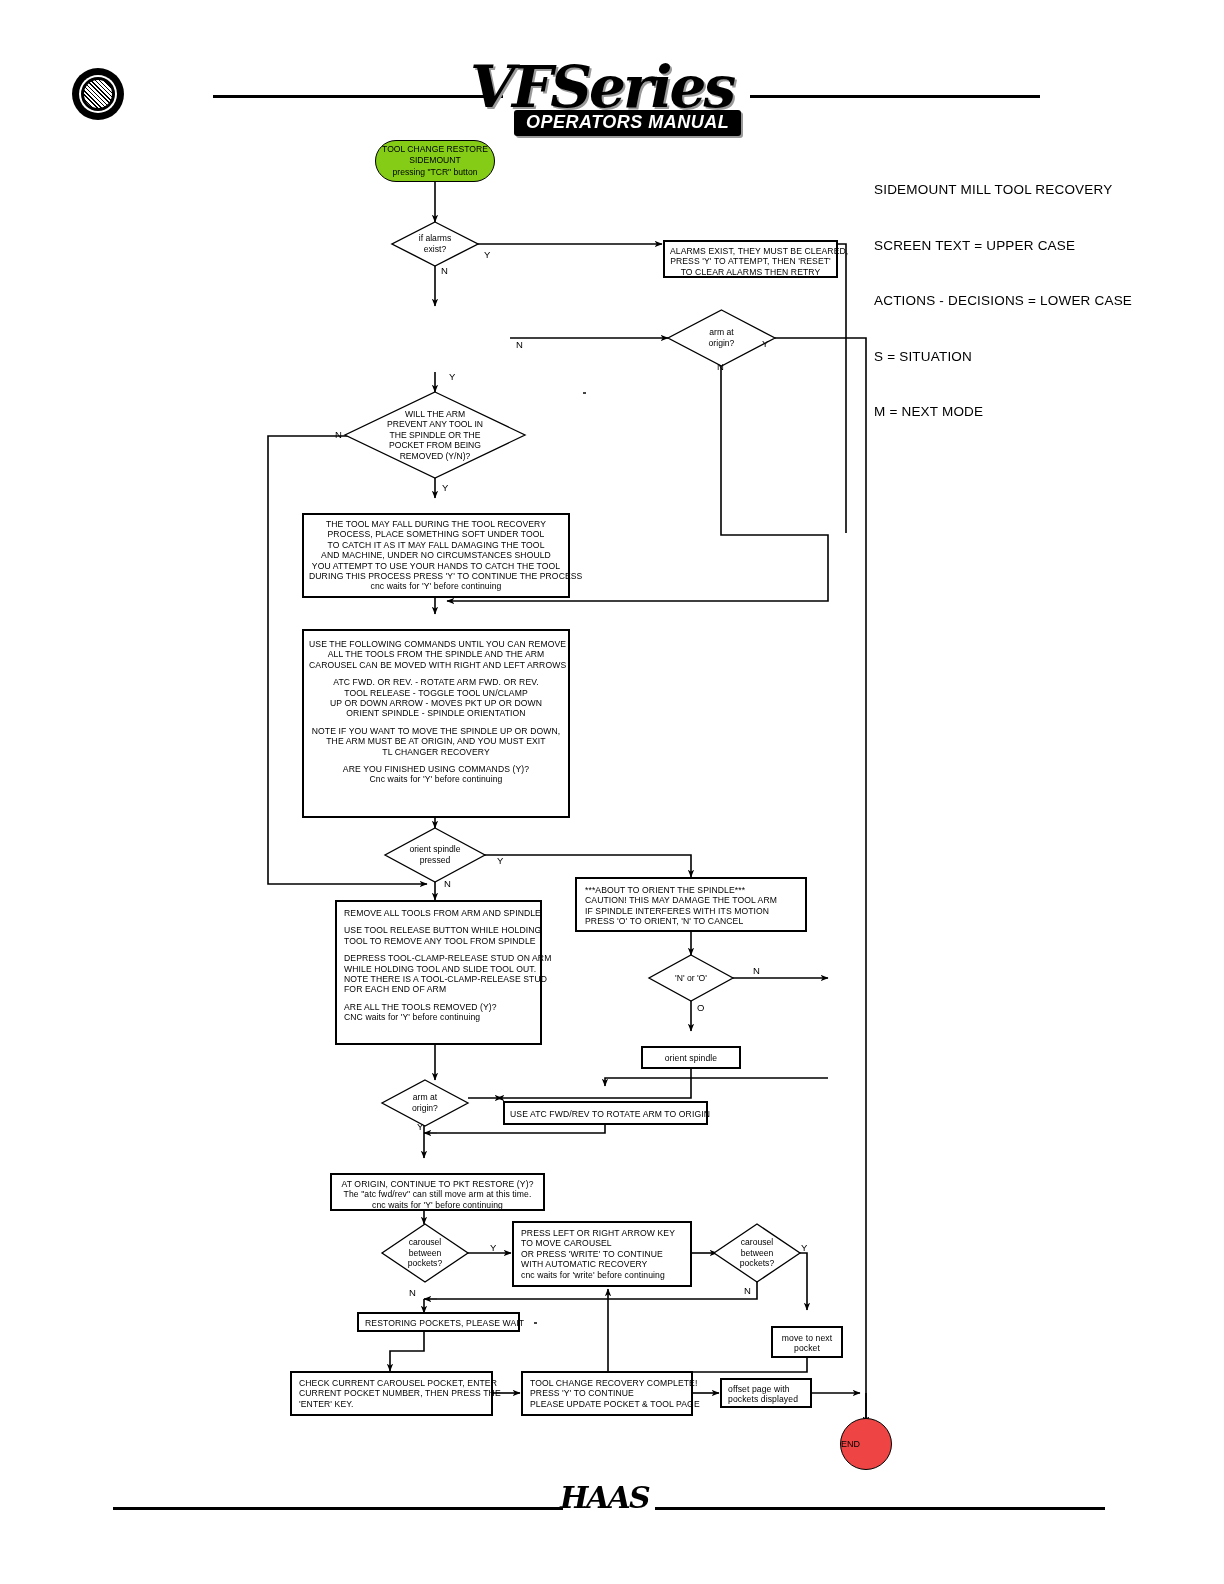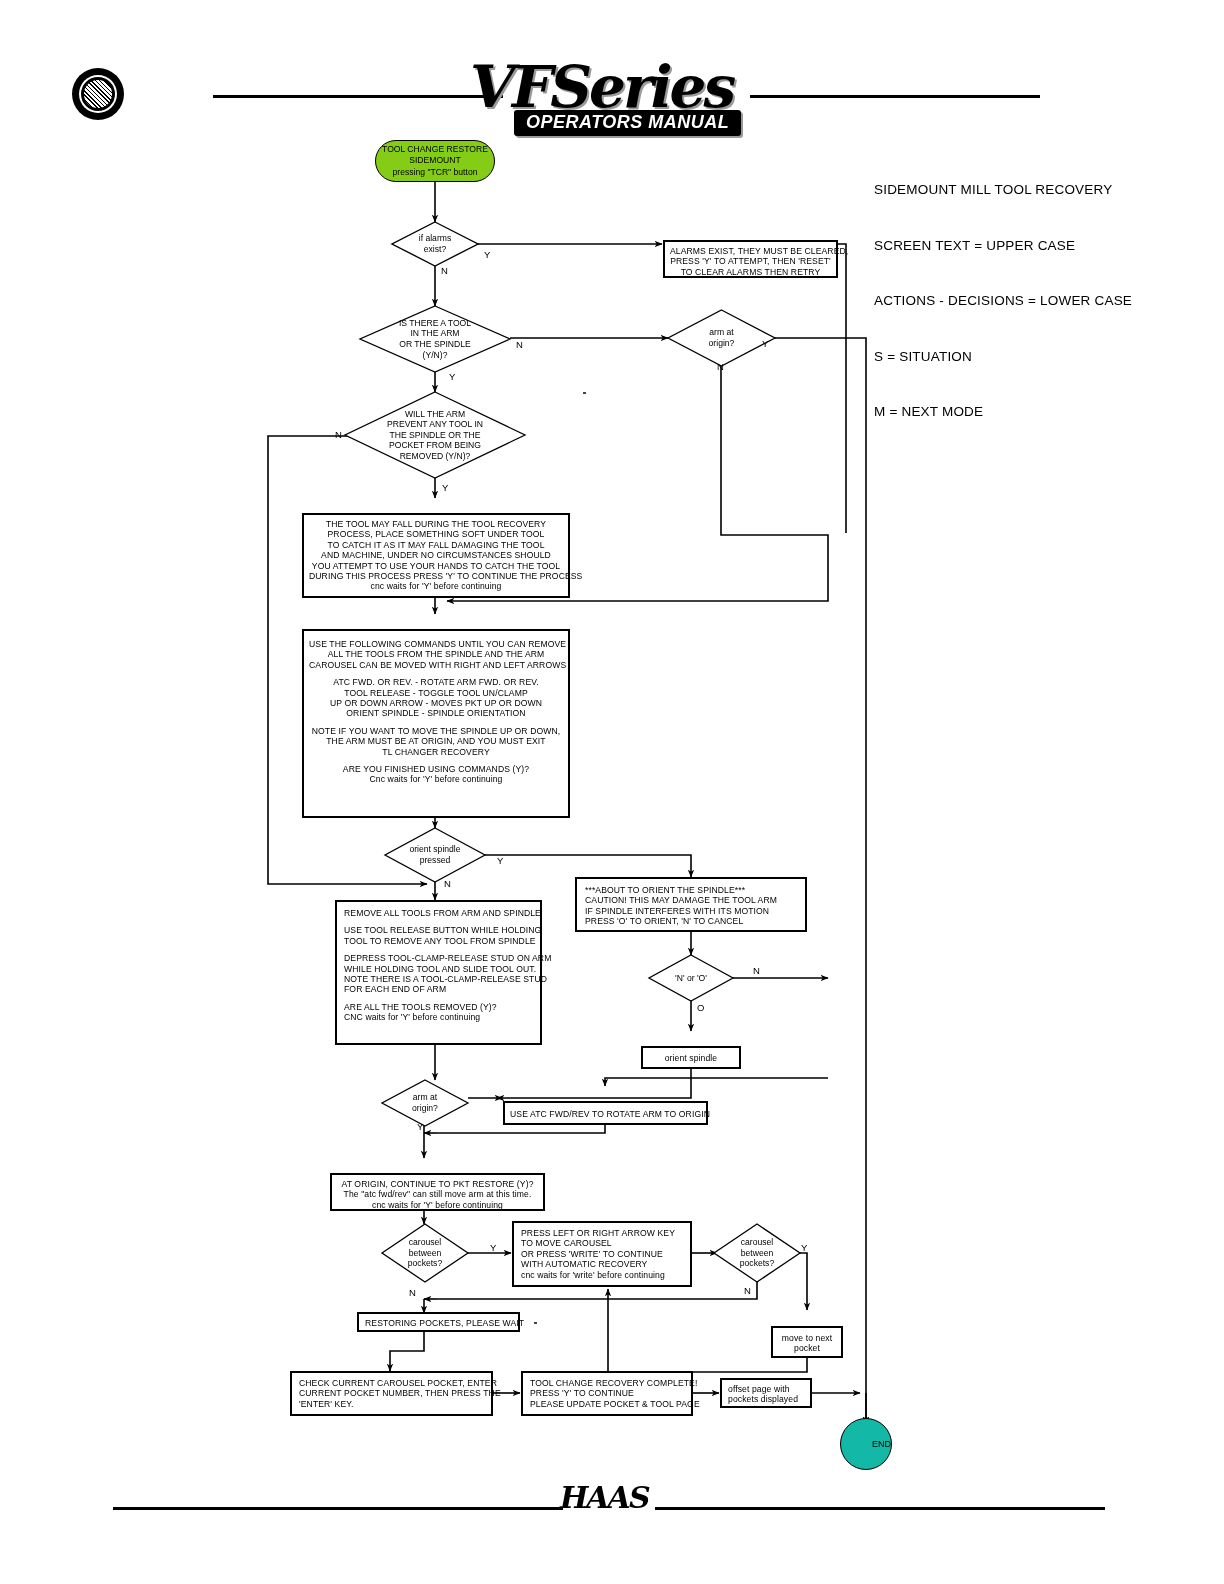--- a/index.html
+++ b/index.html
@@ -32,22 +32,22 @@
   .box{border:2px solid #000;background:#fff;font-size:8.6px;line-height:10.4px;
     padding:4px 5px;letter-spacing:.1px;}
   .box.c{text-align:center;margin-top:15px;}
   .box.l{text-align:left;}
   .box .ln{display:block;white-space:pre;}
   .box .sp{display:block;height:7px;}
 
   .term{border:1.6px solid #000;border-radius:26px;background:#84cc16;text-align:center;
     font-size:8.6px;line-height:11.6px;display:flex;flex-direction:column;
     align-items:center;justify-content:center;}
-  .oval{border:1.8px solid #000;border-radius:50%;background:#14b8a6;text-align:center;
-    display:flex;align-items:center;justify-content:flex-end;font-size:9px;}
+  .oval{border:1.8px solid #000;border-radius:50%;background:#ef4444;text-align:center;
+    display:flex;align-items:center;justify-content:flex-start;font-size:9px;}
 
   
   .dia{position:absolute;}
   .dia svg{position:absolute;left:0;top:0;overflow:visible;}
   .dia .txt{position:absolute;left:0;top:0;width:100%;height:100%;
     display:flex;flex-direction:column;align-items:center;justify-content:center;
     font-size:8.6px;line-height:10.6px;text-align:center;white-space:pre;}
 
   .lbl{position:absolute;font-size:9.5px;line-height:10px;}
 
@@ -187,31 +187,20 @@
   </div>
   <div class="lbl" style="left:484px;top:250px;">Y</div>
   <div class="lbl" style="left:441px;top:266px;">N</div>
 
   <div class="node box c" style="left:663px;top:225px;width:175px;height:38px;">
     <span class="ln">ALARMS EXIST, THEY MUST BE CLEARED,</span>
     <span class="ln">PRESS 'Y' TO ATTEMPT, THEN 'RESET'</span>
     <span class="ln">TO CLEAR ALARMS THEN RETRY</span>
   </div>
 
-  <div class="dia" style="left:360px;top:306px;width:150px;height:66px;">
-    <svg width="150" height="66">
-        <polygon points="75,0 150,33 75,66 0,33" fill="#fff" stroke="#000" stroke-width="1.3"></polygon>
-      </svg>
-    <div class="txt">
-      <span>IS THERE A TOOL</span>
-      <span>IN THE ARM</span>
-      <span>OR THE SPINDLE</span>
-      <span>(Y/N)?</span>
-    </div>
-  </div>
   <div class="lbl" style="left:516px;top:340px;">N</div>
   <div class="lbl" style="left:449px;top:372px;">Y</div>
 
   <div class="dia" style="left:668px;top:310px;width:107px;height:56px;">
     <svg width="107" height="56">
         <polygon points="53.5,0 107,28 53.5,56 0,28" fill="#fff" stroke="#000" stroke-width="1.3"></polygon>
       </svg>
     <div class="txt">
       <span>arm at</span>
       <span>origin?</span>

